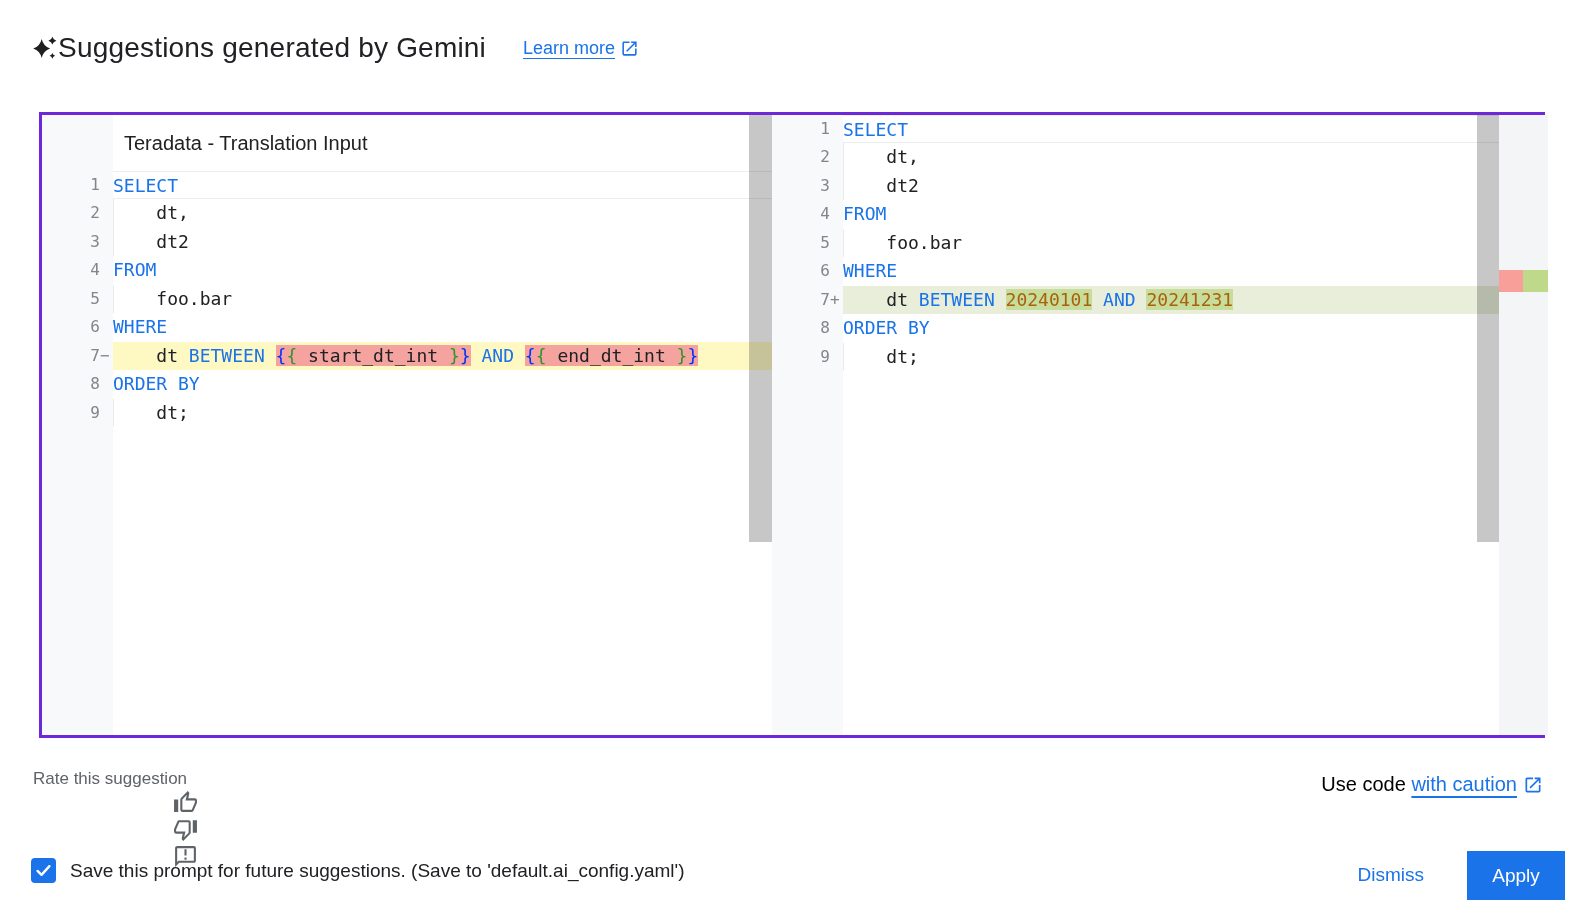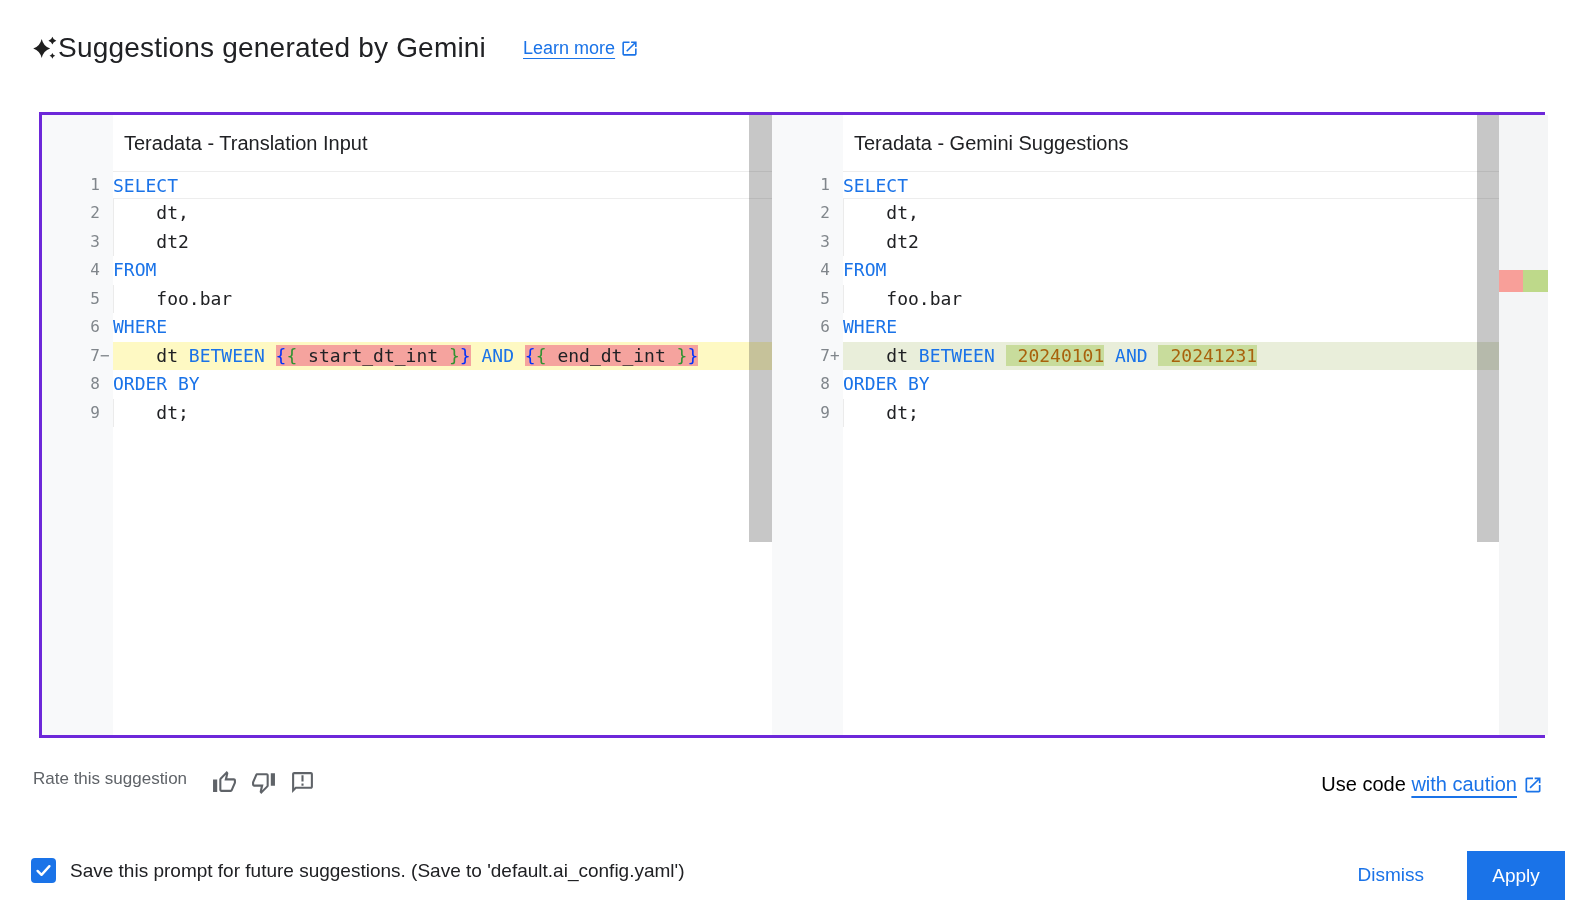--- a/index.html
+++ b/index.html
@@ -33,35 +33,35 @@
   .ln { width:71px; flex:0 0 71px; display:flex; justify-content:flex-end;
         font-family:"DejaVu Sans Mono", monospace; font-size:16px; color:#80868b; }
   .ln .sign { display:inline-block; width:13px; text-align:left; }
   .code { flex:1 1 auto; font-family:"DejaVu Sans Mono", monospace; font-size:18px;
           white-space:pre; color:#202124; }
   .code.g { box-shadow:inset 1px 0 0 #ebebeb; }
   .row.cur .code { border-top:1px solid #ededed; border-bottom:1px solid #ededed; }
   .row.removed .code { background:#fef9c3; }
   .row.added   .code { background:#e9eeda; }
   .removed .hl { background:#f5a39e; }
-  .added   .hl { background:#c8dc9c;padding-left:12px; }
+  .added   .hl { background:#c8dc9c; }
   .d { color:#202124; } .k { color:#1a73e8; } .n { color:#a8620c; }
   .b1 { color:#0431fa; } .b2 { color:#319331; }
 
   .vscroll { position:absolute; top:0; height:427px; background:rgba(40,40,40,0.26); z-index:3; }
   .editor.left  .vscroll { right:0; width:23px; }
   .editor.right .vscroll { right:0; width:22px; }
 
   .overview-ruler { position:absolute; top:0; bottom:0; left:1457px; width:49px; background:#f4f5f6; z-index:2; }
   .marker { position:absolute; top:155px; height:22px; }
   .marker.removed-m { left:0; width:24px; background:#f89f99; }
   .marker.added-m   { left:24px; width:25px; background:#bed98a; }
 
   
-  .rate-row { position:absolute; left:33px; top:769px; display:flex; align-items:flex-start; }
+  .rate-row { position:absolute; left:33px; top:769px; display:flex; align-items:flex-end;flex-direction:column; }
   .rate-label { font-size:17px; color:#5f6368; margin-right:24px; }
   .icon-btn { width:27px; height:27px; border:none; background:none; cursor:pointer; padding:0;
               margin-right:12px; display:flex; align-items:center; justify-content:center; }
   .icon-btn svg { width:25px; height:25px; fill:#5f6368; }
 
   
   .caution-row { position:absolute; top:773px; right:31px; display:flex; align-items:center; font-size:20px; }
   .caution-prefix { color:#000000; white-space:pre; }
   .caution-link { color:#1a73e8; text-decoration:underline; text-underline-offset:5px; cursor:pointer; }
   .caution-row svg { width:20px; height:20px; margin-left:6px; }
@@ -165,21 +165,20 @@
             <span class="sign"></span>
           </span>
           <span class="code g"><span class="d">    dt;</span></span>
         </div>
       </div>
     <div class="vscroll"></div>
   </div>
 
   <div class="editor right">
     <div class="gutter"></div>
-    <div class="panel-header">Teradata - Gemini Suggestions</div>
     <div class="rows">
         <div class="row cur">
           <span class="ln">
             <span>1</span>
             <span class="sign"></span>
           </span>
           <span class="code"><span class="k">SELECT</span></span>
         </div>
         <div class="row">
           <span class="ln">

